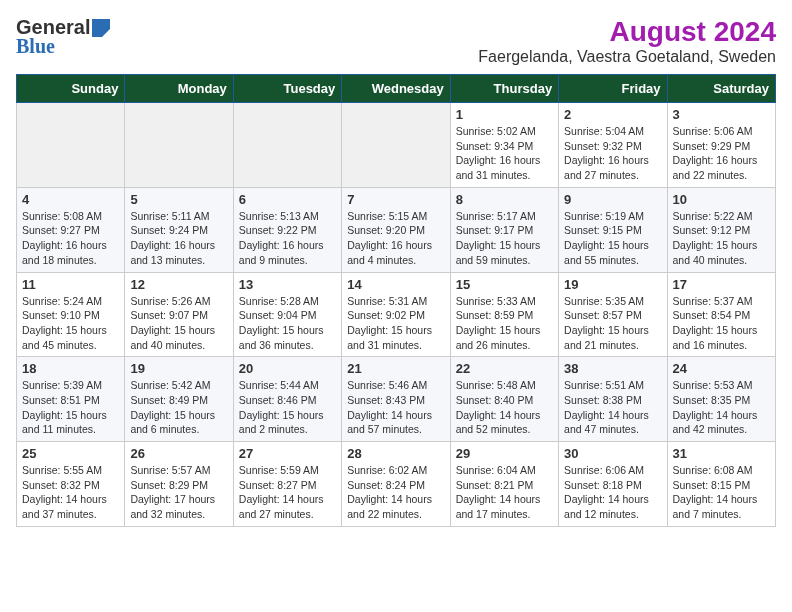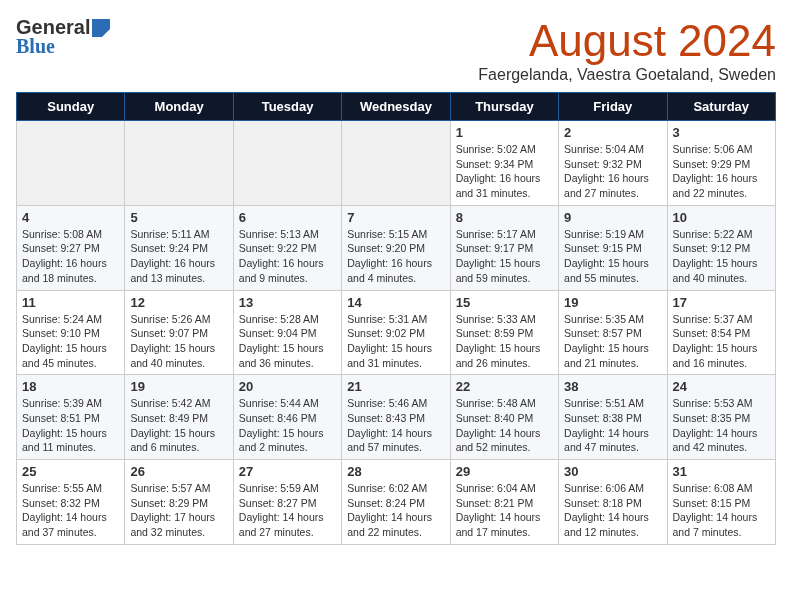--- a/index.html
+++ b/index.html
@@ -19,38 +19,38 @@
     .logo {
       display: flex;
       flex-direction: column;
       align-items: flex-start;
       justify-content: flex-end;
     }
     .title-section {
       text-align: right;
     }
     .month-year {
-      font-size: 44px;
-      font-weight: normal;
-      color: #c2410c;
+      font-size: 28px;
+      font-weight: bold;
+      color: #a21caf;
     }
     .location {
       font-size: 16px;
       font-weight: normal;
       color: #333;
     }
     .calendar {
       width: 100%;
       border-collapse: collapse;
       border: 1px solid #ccc;
     }
     .calendar th {
-      background-color: #0f172a;
+      background-color: #14532d;
       color: #fff;
-      text-align: center;
+      text-align: right;
       padding: 6px 6px;
       font-size: 13px;
       font-weight: bold;
       border: 1px solid #1e5a9a;
     }
     .calendar td {
       vertical-align: top;
       padding: 4px 5px;
       border: 1px solid #ccc;
       font-size: 11px;

